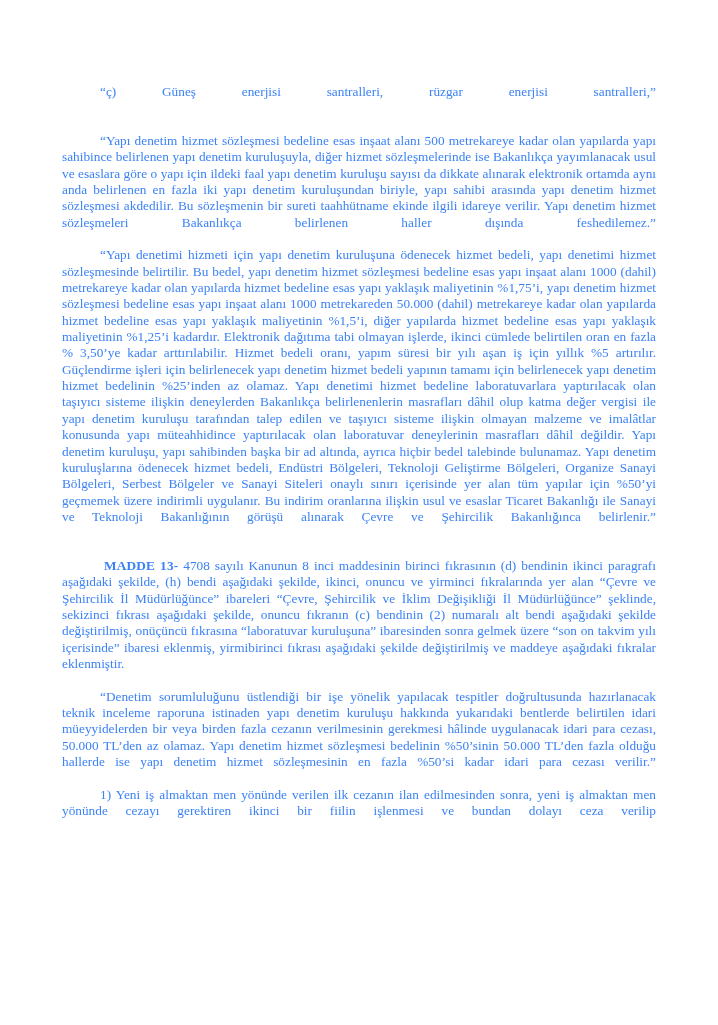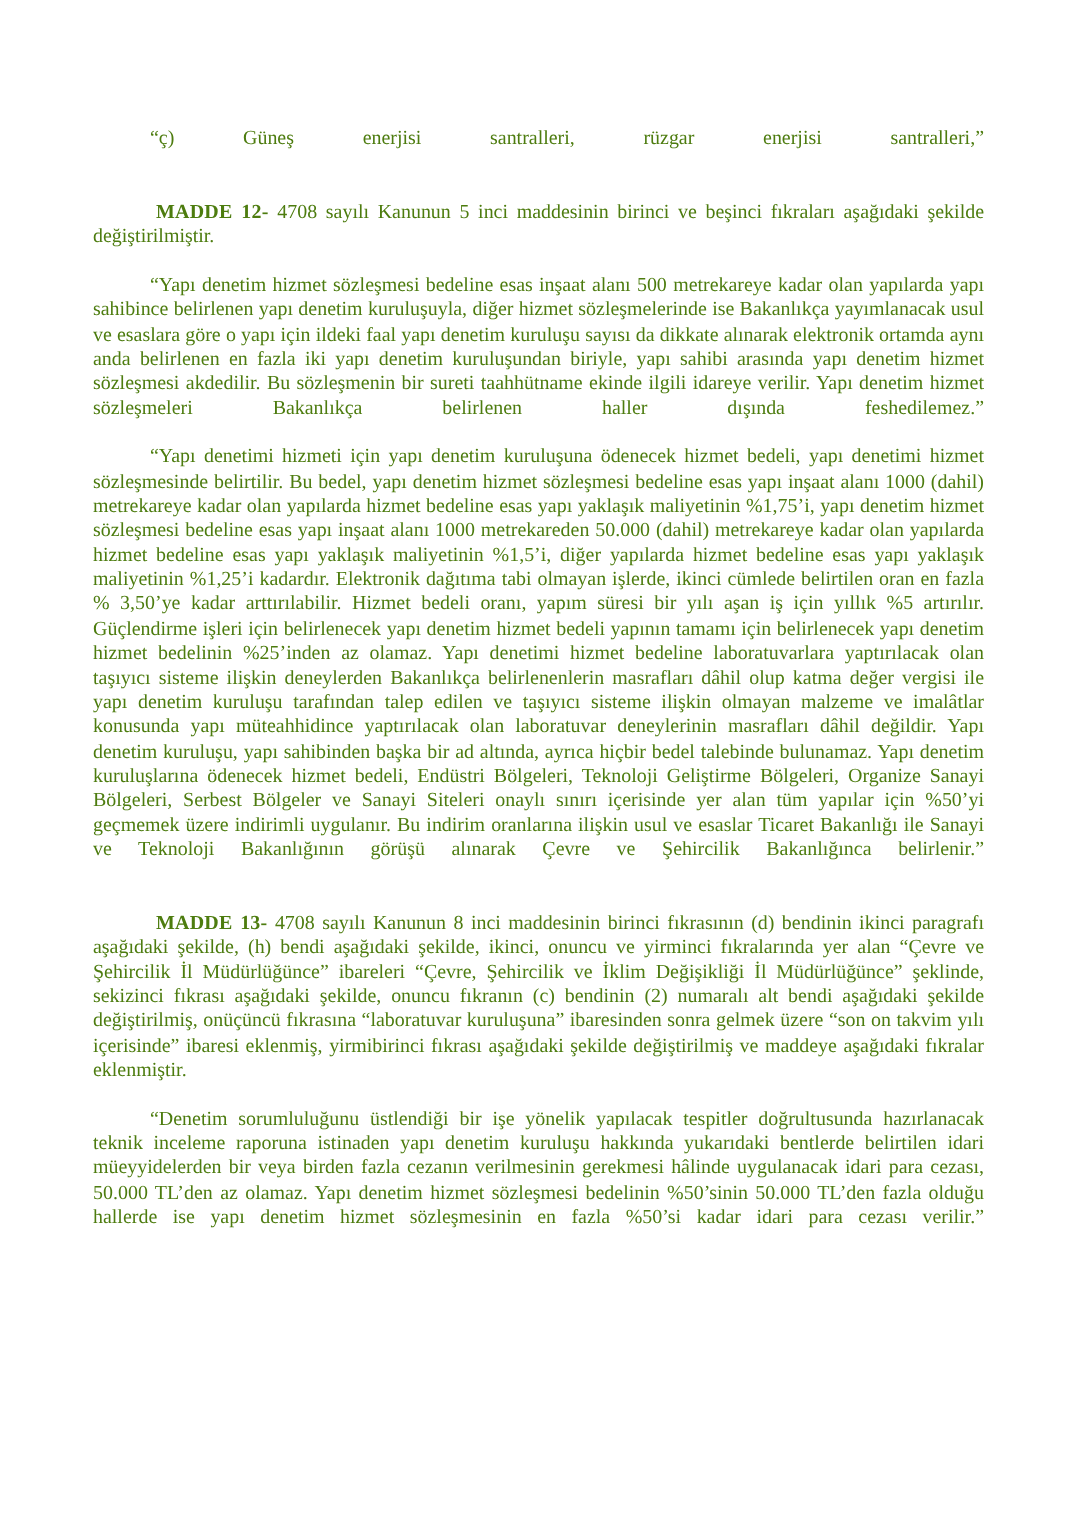--- a/index.html
+++ b/index.html
@@ -9,21 +9,21 @@
     background: #ffffff;
   }
   .page {
     position: relative;
     width: 718px;
     height: 1025px;
     background: #ffffff;
     margin: 0 auto;
     overflow: hidden;
     font-family: "Liberation Serif", "DejaVu Serif", serif;
-    color: #4d7c0f;
+    color: #3b82f6;
   }
   .content {
     position: absolute;
     left: 62px;
     top: 84px;
     width: 594px;
   }
   p.para {
     margin: 0;
     text-align: justify;
@@ -58,28 +58,28 @@
 </head>
 <body>
 
 <div class="page">
   <div class="content">
 
     <p class="para">“ç) Güneş enerjisi santralleri, rüzgar enerjisi santralleri,”</p>
 
     <div class="spacer"></div>
 
-    <p class="para madde"><span class="madde-label">MADDE 12-</span><span> 4708 sayılı Kanunun 5 inci maddesinin birinci ve beşinci fıkraları aşağıdaki şekilde değiştirilmiştir.</span></p>
 
     <p class="para">“Yapı denetim hizmet sözleşmesi bedeline esas inşaat alanı 500 metrekareye kadar olan yapılarda yapı sahibince belirlenen yapı denetim kuruluşuyla, diğer hizmet sözleşmelerinde ise Bakanlıkça yayımlanacak usul ve esaslara göre o yapı için ildeki faal yapı denetim kuruluşu sayısı da dikkate alınarak elektronik ortamda aynı anda belirlenen en fazla iki yapı denetim kuruluşundan biriyle, yapı sahibi arasında yapı denetim hizmet sözleşmesi akdedilir. Bu sözleşmenin bir sureti taahhütname ekinde ilgili idareye verilir. Yapı denetim hizmet sözleşmeleri Bakanlıkça belirlenen haller dışında feshedilemez.”</p>
 
     <p class="para">“Yapı denetimi hizmeti için yapı denetim kuruluşuna ödenecek hizmet bedeli, yapı denetimi hizmet sözleşmesinde belirtilir. Bu bedel, yapı denetim hizmet sözleşmesi bedeline esas yapı inşaat alanı 1000 (dahil) metrekareye kadar olan yapılarda hizmet bedeline esas yapı yaklaşık maliyetinin %1,75’i, yapı denetim hizmet sözleşmesi bedeline esas yapı inşaat alanı 1000 metrekareden 50.000 (dahil) metrekareye kadar olan yapılarda hizmet bedeline esas yapı yaklaşık maliyetinin %1,5’i, diğer yapılarda hizmet bedeline esas yapı yaklaşık maliyetinin %1,25’i kadardır. Elektronik dağıtıma tabi olmayan işlerde, ikinci cümlede belirtilen oran en fazla % 3,50’ye kadar arttırılabilir. Hizmet bedeli oranı, yapım süresi bir yılı aşan iş için yıllık %5 artırılır. Güçlendirme işleri için belirlenecek yapı denetim hizmet bedeli yapının tamamı için belirlenecek yapı denetim hizmet bedelinin %25’inden az olamaz. Yapı denetimi hizmet bedeline  laboratuvarlara yaptırılacak olan taşıyıcı sisteme ilişkin deneylerden Bakanlıkça belirlenenlerin masrafları dâhil olup katma değer vergisi ile yapı denetim kuruluşu tarafından talep edilen ve taşıyıcı sisteme ilişkin olmayan malzeme ve imalâtlar konusunda yapı müteahhidince yaptırılacak olan laboratuvar deneylerinin masrafları dâhil değildir. Yapı denetim kuruluşu, yapı sahibinden başka bir ad altında, ayrıca hiçbir bedel talebinde bulunamaz. Yapı denetim kuruluşlarına ödenecek hizmet bedeli, Endüstri Bölgeleri, Teknoloji Geliştirme Bölgeleri, Organize Sanayi Bölgeleri, Serbest Bölgeler ve Sanayi Siteleri onaylı sınırı içerisinde yer alan tüm yapılar için %50’yi geçmemek üzere indirimli uygulanır. Bu indirim oranlarına ilişkin usul ve esaslar Ticaret Bakanlığı ile Sanayi ve Teknoloji Bakanlığının görüşü alınarak Çevre ve Şehircilik Bakanlığınca belirlenir.”</p>
 
     <div class="spacer"></div>
 
     <p class="para madde"><span class="madde-label">MADDE 13-</span><span> 4708 sayılı Kanunun 8 inci maddesinin birinci fıkrasının (d) bendinin ikinci paragrafı aşağıdaki şekilde,  (h) bendi aşağıdaki şekilde, ikinci, onuncu ve yirminci fıkralarında yer alan “Çevre ve Şehircilik İl Müdürlüğünce” ibareleri “Çevre, Şehircilik ve İklim Değişikliği İl Müdürlüğünce” şeklinde, sekizinci fıkrası aşağıdaki şekilde, onuncu fıkranın (c) bendinin (2) numaralı alt bendi aşağıdaki şekilde değiştirilmiş, onüçüncü fıkrasına “laboratuvar kuruluşuna” ibaresinden sonra gelmek üzere “son on takvim yılı içerisinde” ibaresi eklenmiş, yirmibirinci fıkrası aşağıdaki şekilde değiştirilmiş ve maddeye aşağıdaki fıkralar eklenmiştir.</span></p>
 
     <p class="para">“Denetim sorumluluğunu üstlendiği bir işe yönelik yapılacak tespitler doğrultusunda hazırlanacak teknik inceleme raporuna istinaden yapı denetim kuruluşu hakkında yukarıdaki bentlerde belirtilen idari müeyyidelerden bir veya birden fazla cezanın verilmesinin gerekmesi hâlinde uygulanacak idari para cezası, 50.000 TL’den az olamaz. Yapı denetim hizmet sözleşmesi bedelinin %50’sinin 50.000 TL’den fazla olduğu hallerde ise yapı denetim hizmet sözleşmesinin en fazla %50’si kadar idari para cezası verilir.”</p>
 
 
+    <p class="para">1) Yeni iş almaktan men yönünde verilen ilk cezanın ilan edilmesinden sonra, yeni iş almaktan men yönünde cezayı gerektiren ikinci bir fiilin işlenmesi ve bundan dolayı ceza verilip</p>
 
   </div>
 </div>
 
 </body></html>

